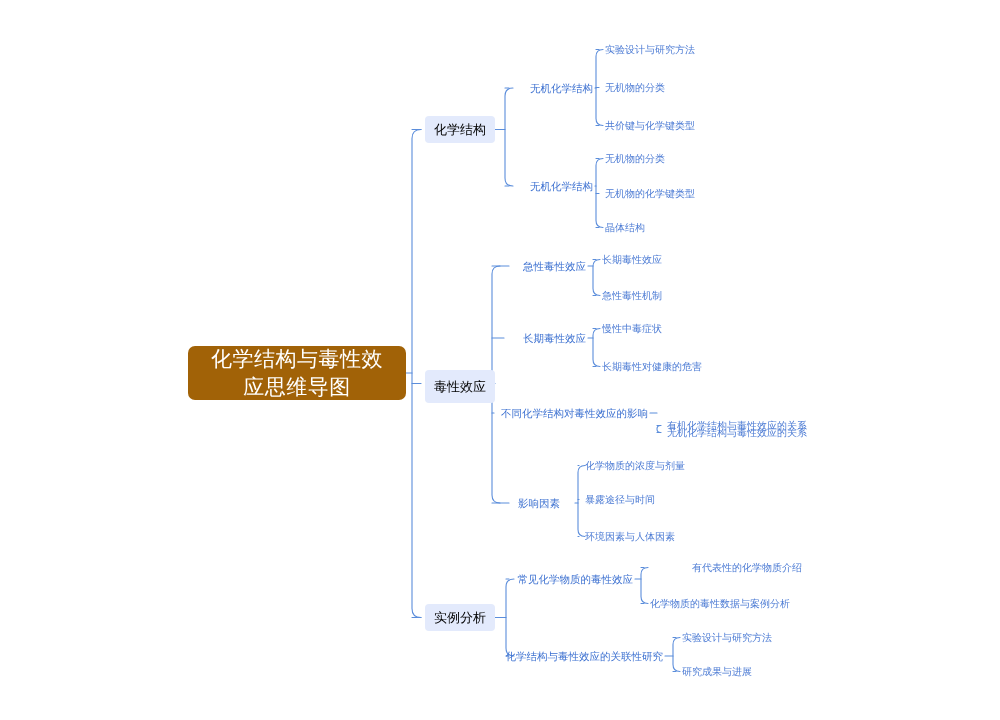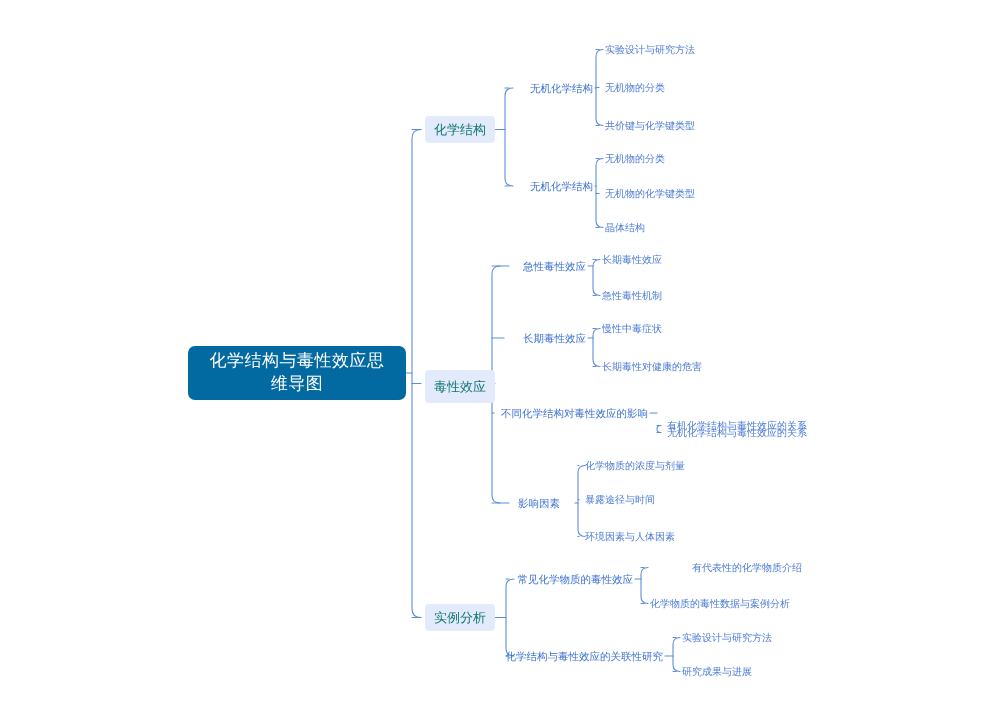--- a/index.html
+++ b/index.html
@@ -35,37 +35,37 @@
 
   .node {
     position: absolute;
     box-sizing: border-box;
     white-space: nowrap;
     line-height: 1.35;
   }
 
   
   .node.lvl0 {
-    background: #0369a1;
+    background: #a16207;
     color: #ffffff;
     border-radius: 7px;
-    font-size: 17px;
+    font-size: 21px;
     text-align: center;
     white-space: normal;
     display: flex;
     align-items: center;
     justify-content: center;
     padding: 8px 14px;
     letter-spacing: 0.5px;
   }
 
   
   .node.lvl1 {
     background: #e3eafc;
-    color: #0f766e;
+    color: #000000;
     border-radius: 4px;
     font-size: 13px;
     padding: 5px 8px;
     display: flex;
     align-items: center;
     justify-content: center;
   }
 
   
   .node.lvl2 {

